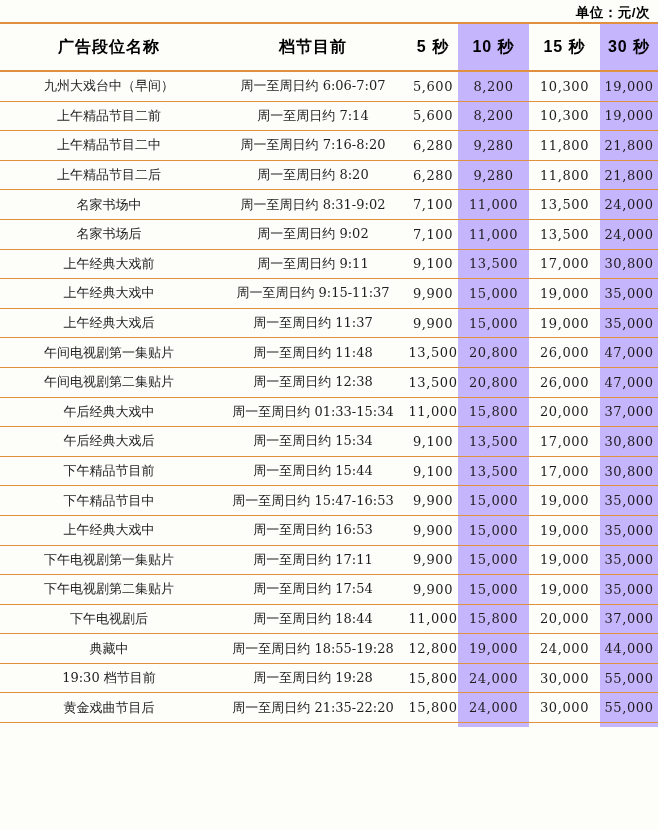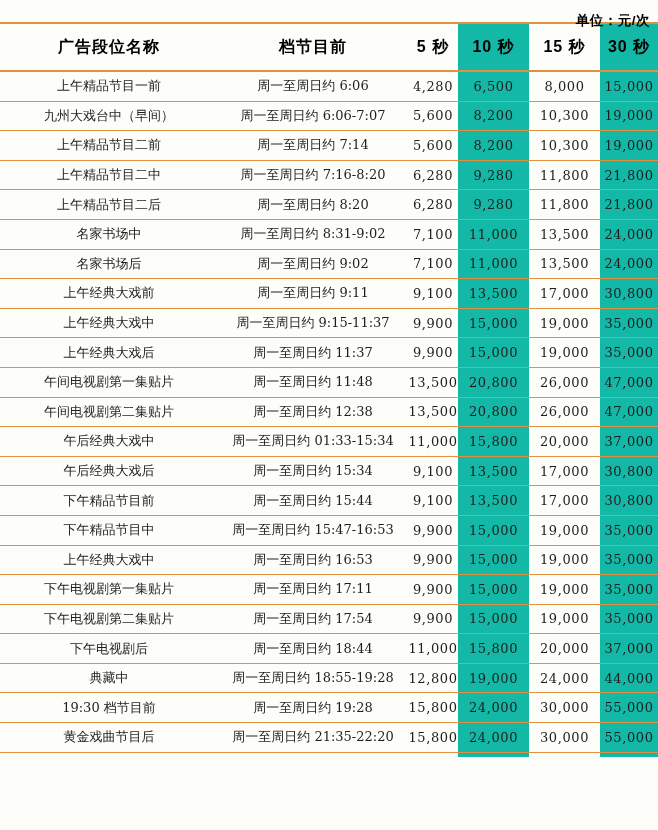--- a/index.html
+++ b/index.html
@@ -11,21 +11,21 @@
     background: #fdfdfa;
   }
   .page {
     width: 658px;
     height: 830px;
     position: relative;
   }
   .unit-label {
     height: 22px;
     box-sizing: border-box;
-    padding: 12px 8px 0 0;
+    padding: 4px 8px 0 0;
     text-align: right;
     font-family: "Liberation Sans", sans-serif;
     font-weight: bold;
     font-size: 13.5px;
     color: #000;
     letter-spacing: 0.5px;
   }
   table.rate-table {
     width: 658px;
     border-collapse: collapse;
@@ -57,21 +57,21 @@
     color: #1e1e1e;
   }
   .rate-table tbody td.num {
     letter-spacing: 0.6px;
   }
   .rate-table tfoot td {
     height: 4px;
     border: none;
   }
   .hl {
-    background: #14b8a6;
+    background: #c4b5fd;
   }
 </style>
 </head>
 <body>
 
 <div class="page">
   <div class="unit-label">单位：元/次</div>
 
   <table class="rate-table">
     <colgroup>
@@ -87,28 +87,20 @@
           <th>广告段位名称</th>
           <th>档节目前</th>
           <th>5 秒</th>
           <th class="hl">10 秒</th>
           <th>15 秒</th>
           <th class="hl">30 秒</th>
         </tr>
     </thead>
     <tbody>
         <tr>
-          <td>上午精品节目一前</td>
-          <td>周一至周日约 6:06</td>
-          <td class="num">4,280</td>
-          <td class="hl num">6,500</td>
-          <td class="num">8,000</td>
-          <td class="hl num">15,000</td>
-        </tr>
-        <tr>
           <td>九州大戏台中（早间）</td>
           <td>周一至周日约 6:06-7:07</td>
           <td class="num">5,600</td>
           <td class="hl num">8,200</td>
           <td class="num">10,300</td>
           <td class="hl num">19,000</td>
         </tr>
         <tr>
           <td>上午精品节目二前</td>
           <td>周一至周日约 7:14</td>

